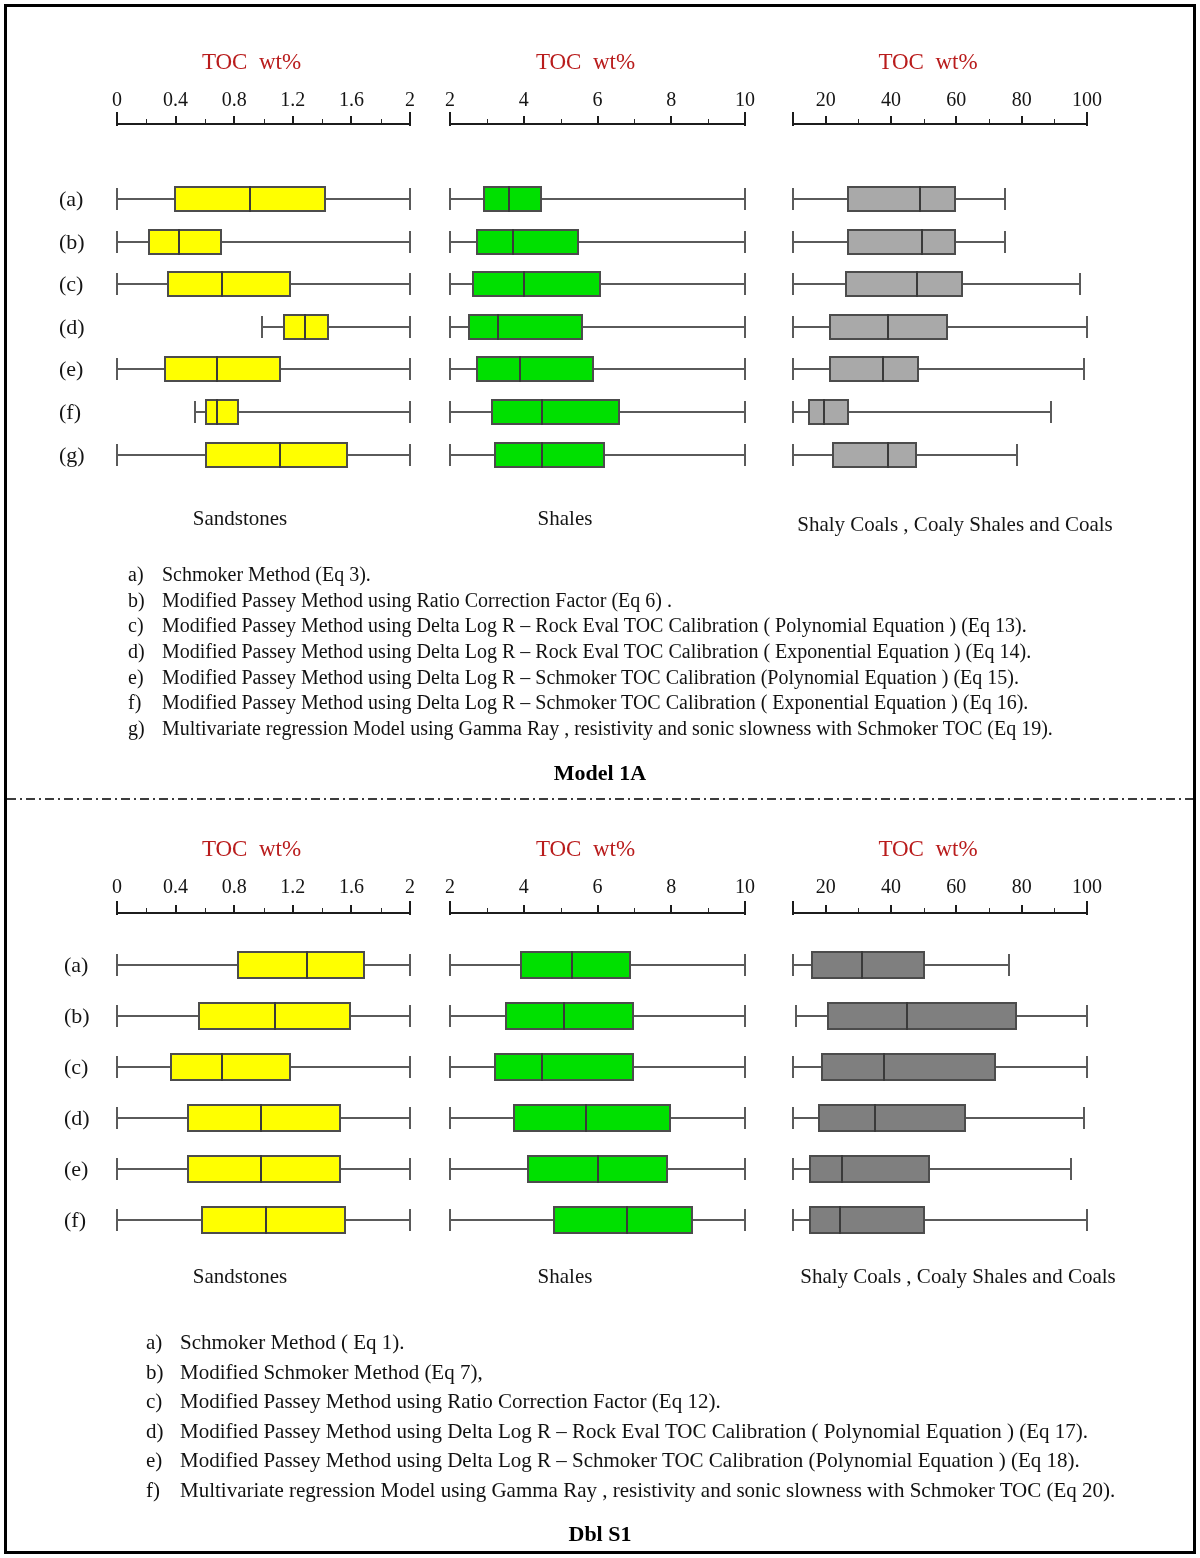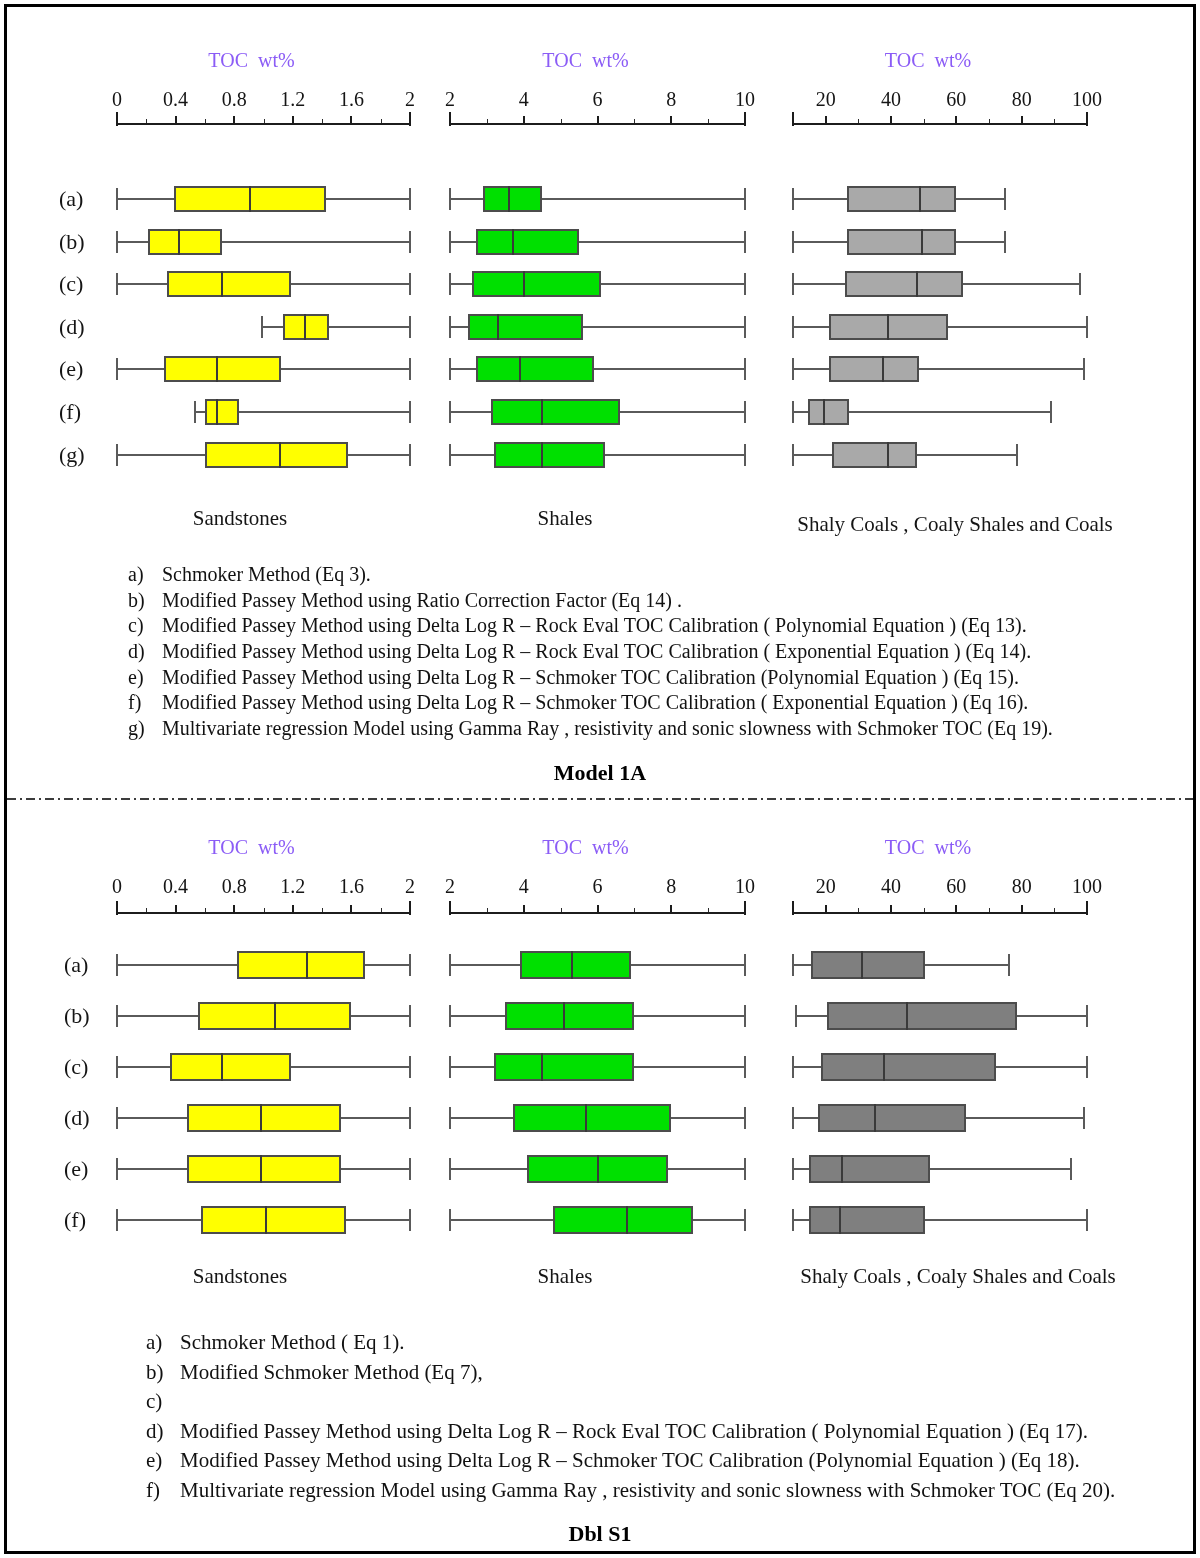--- a/index.html
+++ b/index.html
@@ -2,21 +2,21 @@
 <html><head>
 <meta charset="utf-8">
 <style>
   html,body{margin:0;padding:0;}
   body{
     width:1200px;height:1558px;position:relative;background:#ffffff;
     font-family:"Liberation Serif","DejaVu Serif",serif;color:#111;overflow:hidden;
   }
   .frame{position:absolute;inset:4px;border:3px solid #000;pointer-events:none;}
   #chart-root{position:absolute;inset:0;}
-  .axis-title{position:absolute;text-align:center;font-size:20px;white-space:pre;color:#8b5cf6;}
+  .axis-title{position:absolute;text-align:center;font-size:23px;white-space:pre;color:#b91c1c;}
   .axis-line{position:absolute;height:2px;background:#1c1c1c;}
   .axis-endcap{position:absolute;width:2px;height:14px;background:#1c1c1c;}
   .tick-major{position:absolute;width:2px;height:7px;background:#1c1c1c;}
   .tick-minor{position:absolute;width:1px;height:4px;background:#2a2a2a;}
   .tick-label{position:absolute;text-align:center;font-size:20px;color:#151515;}
   .row-label{position:absolute;width:46px;height:28px;line-height:28px;font-size:22px;color:#151515;}
   .whisker{position:absolute;height:2px;background:#5a5a5a;}
   .wcap{position:absolute;width:2px;height:22px;background:#5a5a5a;}
   .box{position:absolute;box-sizing:border-box;border:2px solid #4c4c4c;}
   .median{position:absolute;width:2px;background:#3a3a3a;}
@@ -366,21 +366,21 @@
 <div class="group-label" style="left:445px;top:1264px;width:240px;">Shales</div>
 <div class="group-label" style="left:718px;top:1264px;width:480px;">Shaly Coals , Coaly Shales and Coals</div>
 
 <div class="legend-block" id="legend-0" style="left:128px;top:562px;width:1060px;">
     <div class="legend-row" style="font-size: 20px; height: 25.7px; line-height: 25.7px;">
       <div class="legend-letter" style="width: 34px;">a)</div>
       <div class="legend-text">Schmoker Method (Eq 3).</div>
     </div>
     <div class="legend-row" style="font-size: 20px; height: 25.7px; line-height: 25.7px;">
       <div class="legend-letter" style="width: 34px;">b)</div>
-      <div class="legend-text">Modified Passey Method using Ratio Correction Factor (Eq 14) .</div>
+      <div class="legend-text">Modified Passey Method using Ratio Correction Factor (Eq 6) .</div>
     </div>
     <div class="legend-row" style="font-size: 20px; height: 25.7px; line-height: 25.7px;">
       <div class="legend-letter" style="width: 34px;">c)</div>
       <div class="legend-text">Modified Passey Method using Delta Log R – Rock Eval TOC Calibration ( Polynomial Equation ) (Eq 13).</div>
     </div>
     <div class="legend-row" style="font-size: 20px; height: 25.7px; line-height: 25.7px;">
       <div class="legend-letter" style="width: 34px;">d)</div>
       <div class="legend-text">Modified Passey Method using Delta Log R – Rock Eval TOC Calibration ( Exponential Equation ) (Eq 14).</div>
     </div>
     <div class="legend-row" style="font-size: 20px; height: 25.7px; line-height: 25.7px;">
@@ -400,20 +400,21 @@
     <div class="legend-row" style="font-size: 21px; height: 29.6px; line-height: 29.6px;">
       <div class="legend-letter" style="width: 34px;">a)</div>
       <div class="legend-text">Schmoker Method ( Eq 1).</div>
     </div>
     <div class="legend-row" style="font-size: 21px; height: 29.6px; line-height: 29.6px;">
       <div class="legend-letter" style="width: 34px;">b)</div>
       <div class="legend-text">Modified Schmoker Method (Eq 7),</div>
     </div>
     <div class="legend-row" style="font-size: 21px; height: 29.6px; line-height: 29.6px;">
       <div class="legend-letter" style="width: 34px;">c)</div>
+      <div class="legend-text">Modified Passey Method using Ratio Correction Factor (Eq 12).</div>
     </div>
     <div class="legend-row" style="font-size: 21px; height: 29.6px; line-height: 29.6px;">
       <div class="legend-letter" style="width: 34px;">d)</div>
       <div class="legend-text">Modified Passey Method using Delta Log R – Rock Eval TOC Calibration ( Polynomial Equation ) (Eq 17).</div>
     </div>
     <div class="legend-row" style="font-size: 21px; height: 29.6px; line-height: 29.6px;">
       <div class="legend-letter" style="width: 34px;">e)</div>
       <div class="legend-text">Modified Passey Method using Delta Log R – Schmoker TOC Calibration (Polynomial Equation ) (Eq 18).</div>
     </div>
     <div class="legend-row" style="font-size: 21px; height: 29.6px; line-height: 29.6px;">

